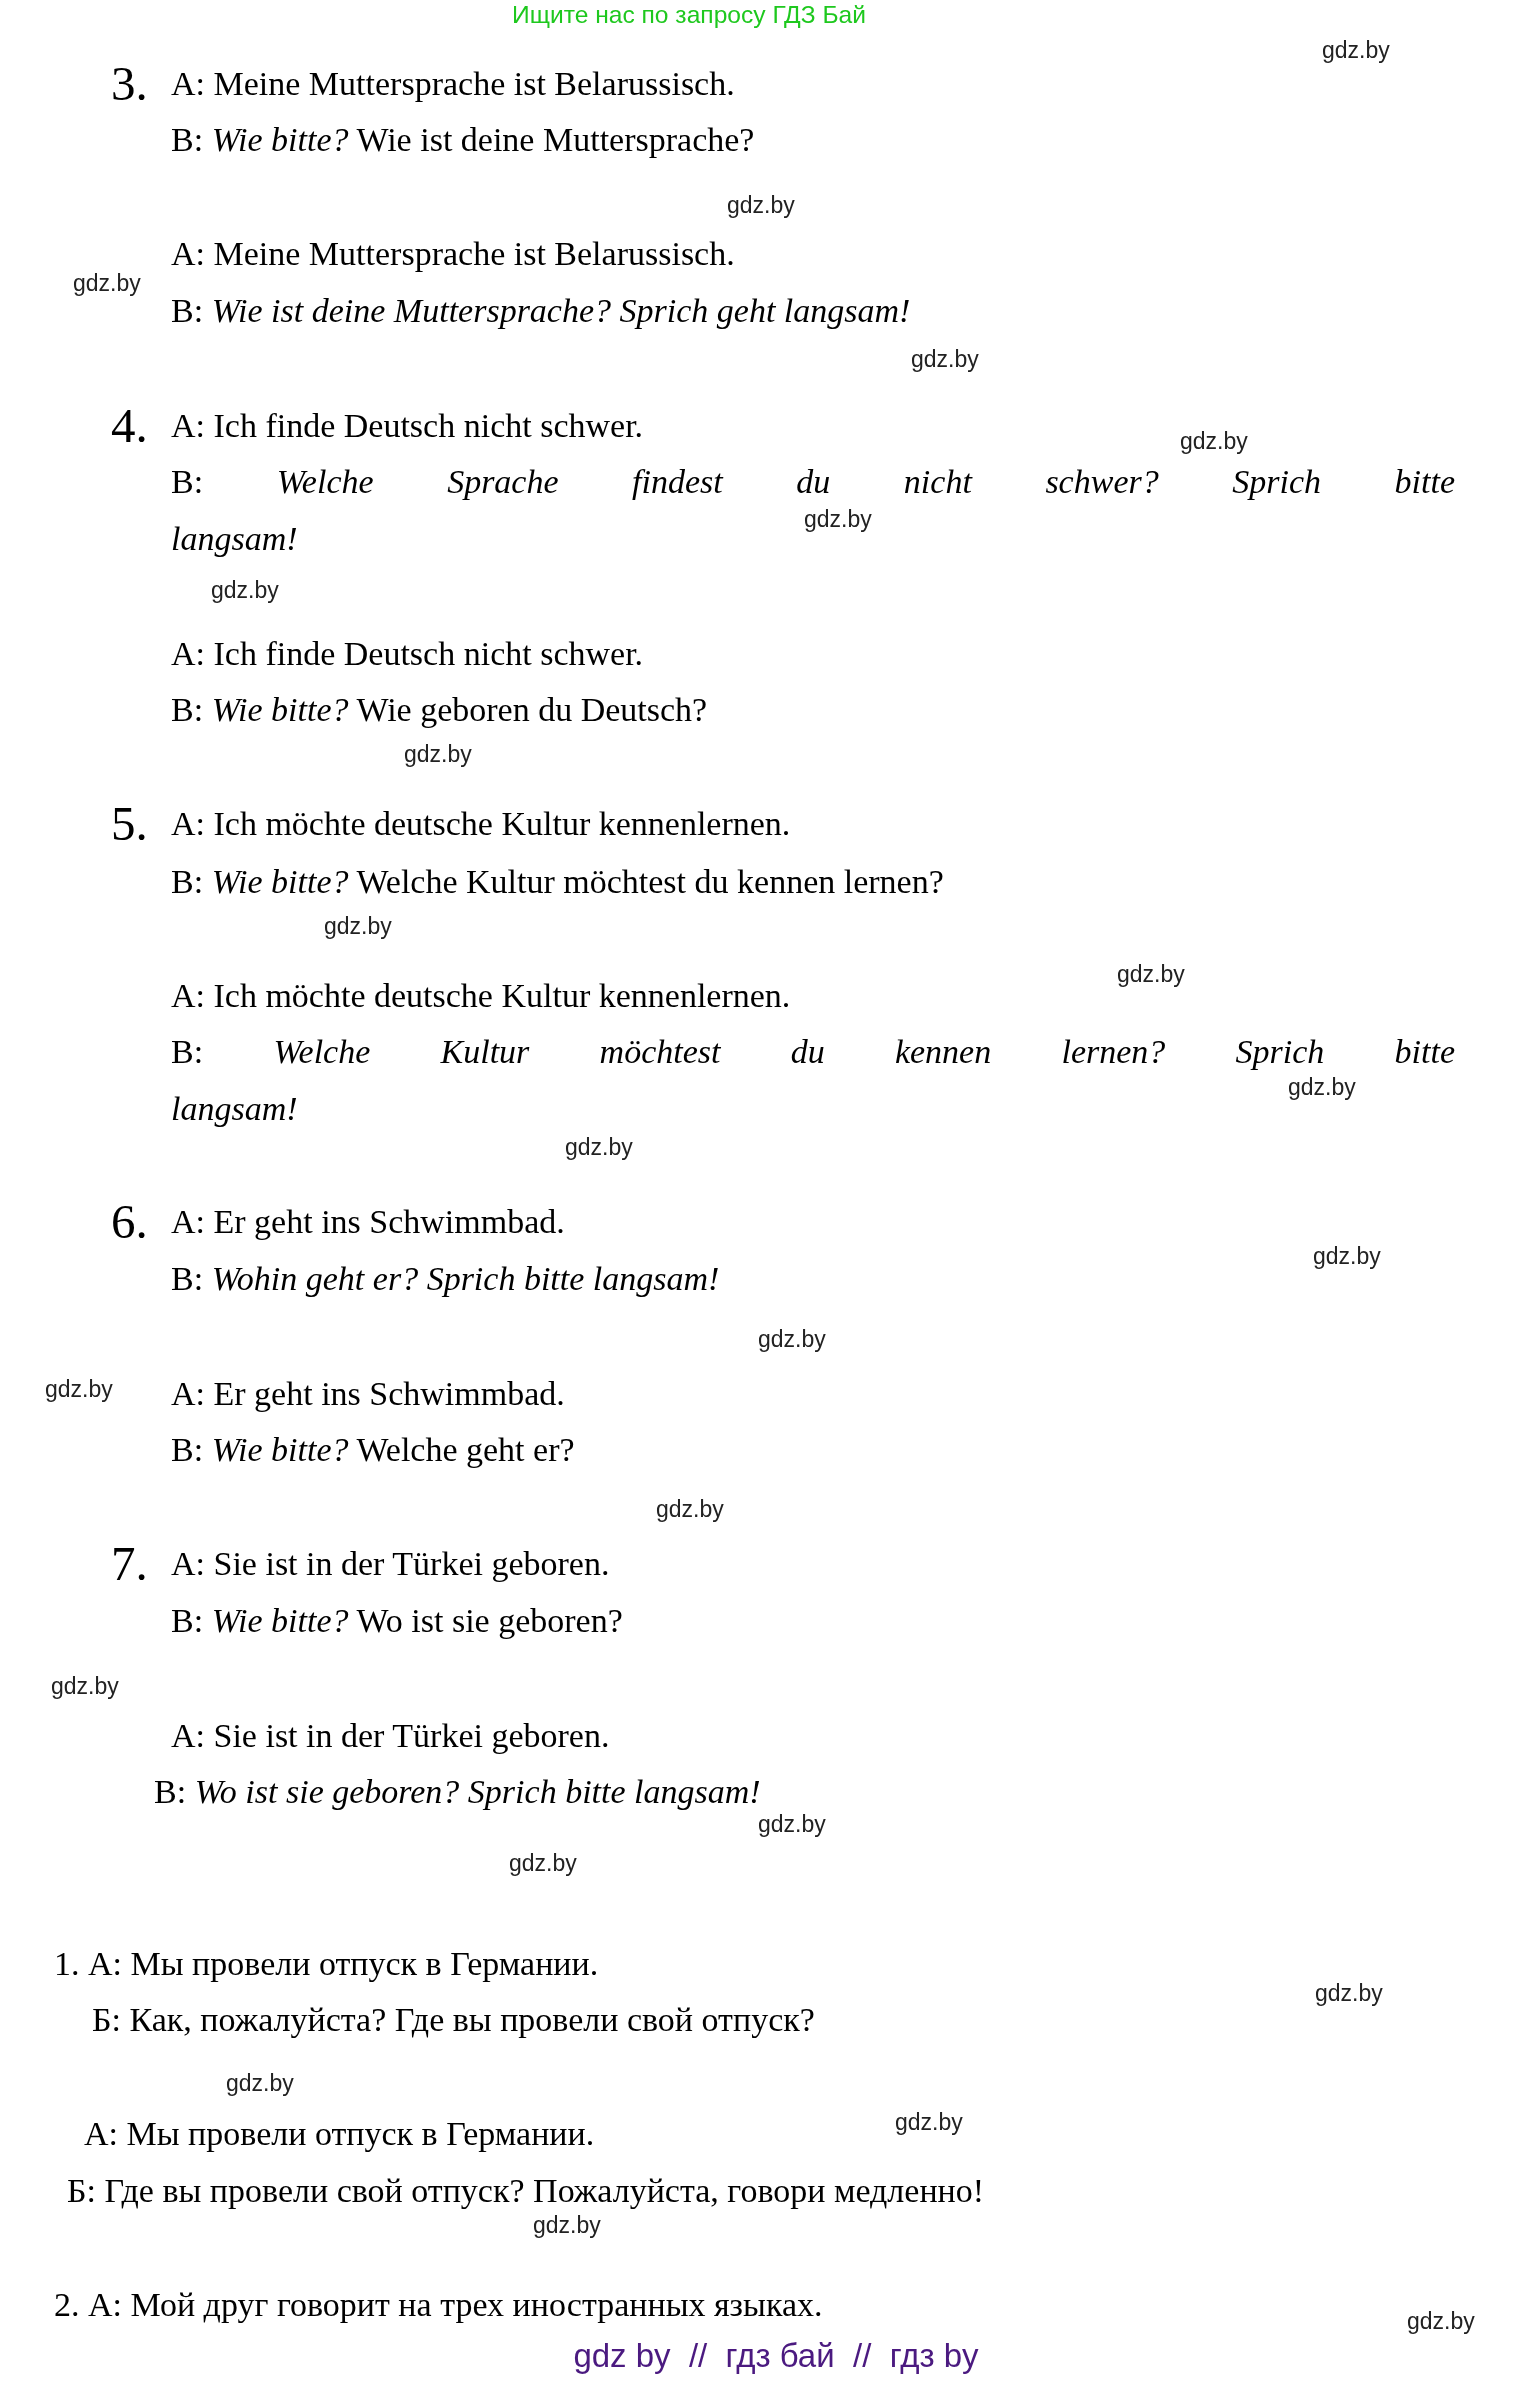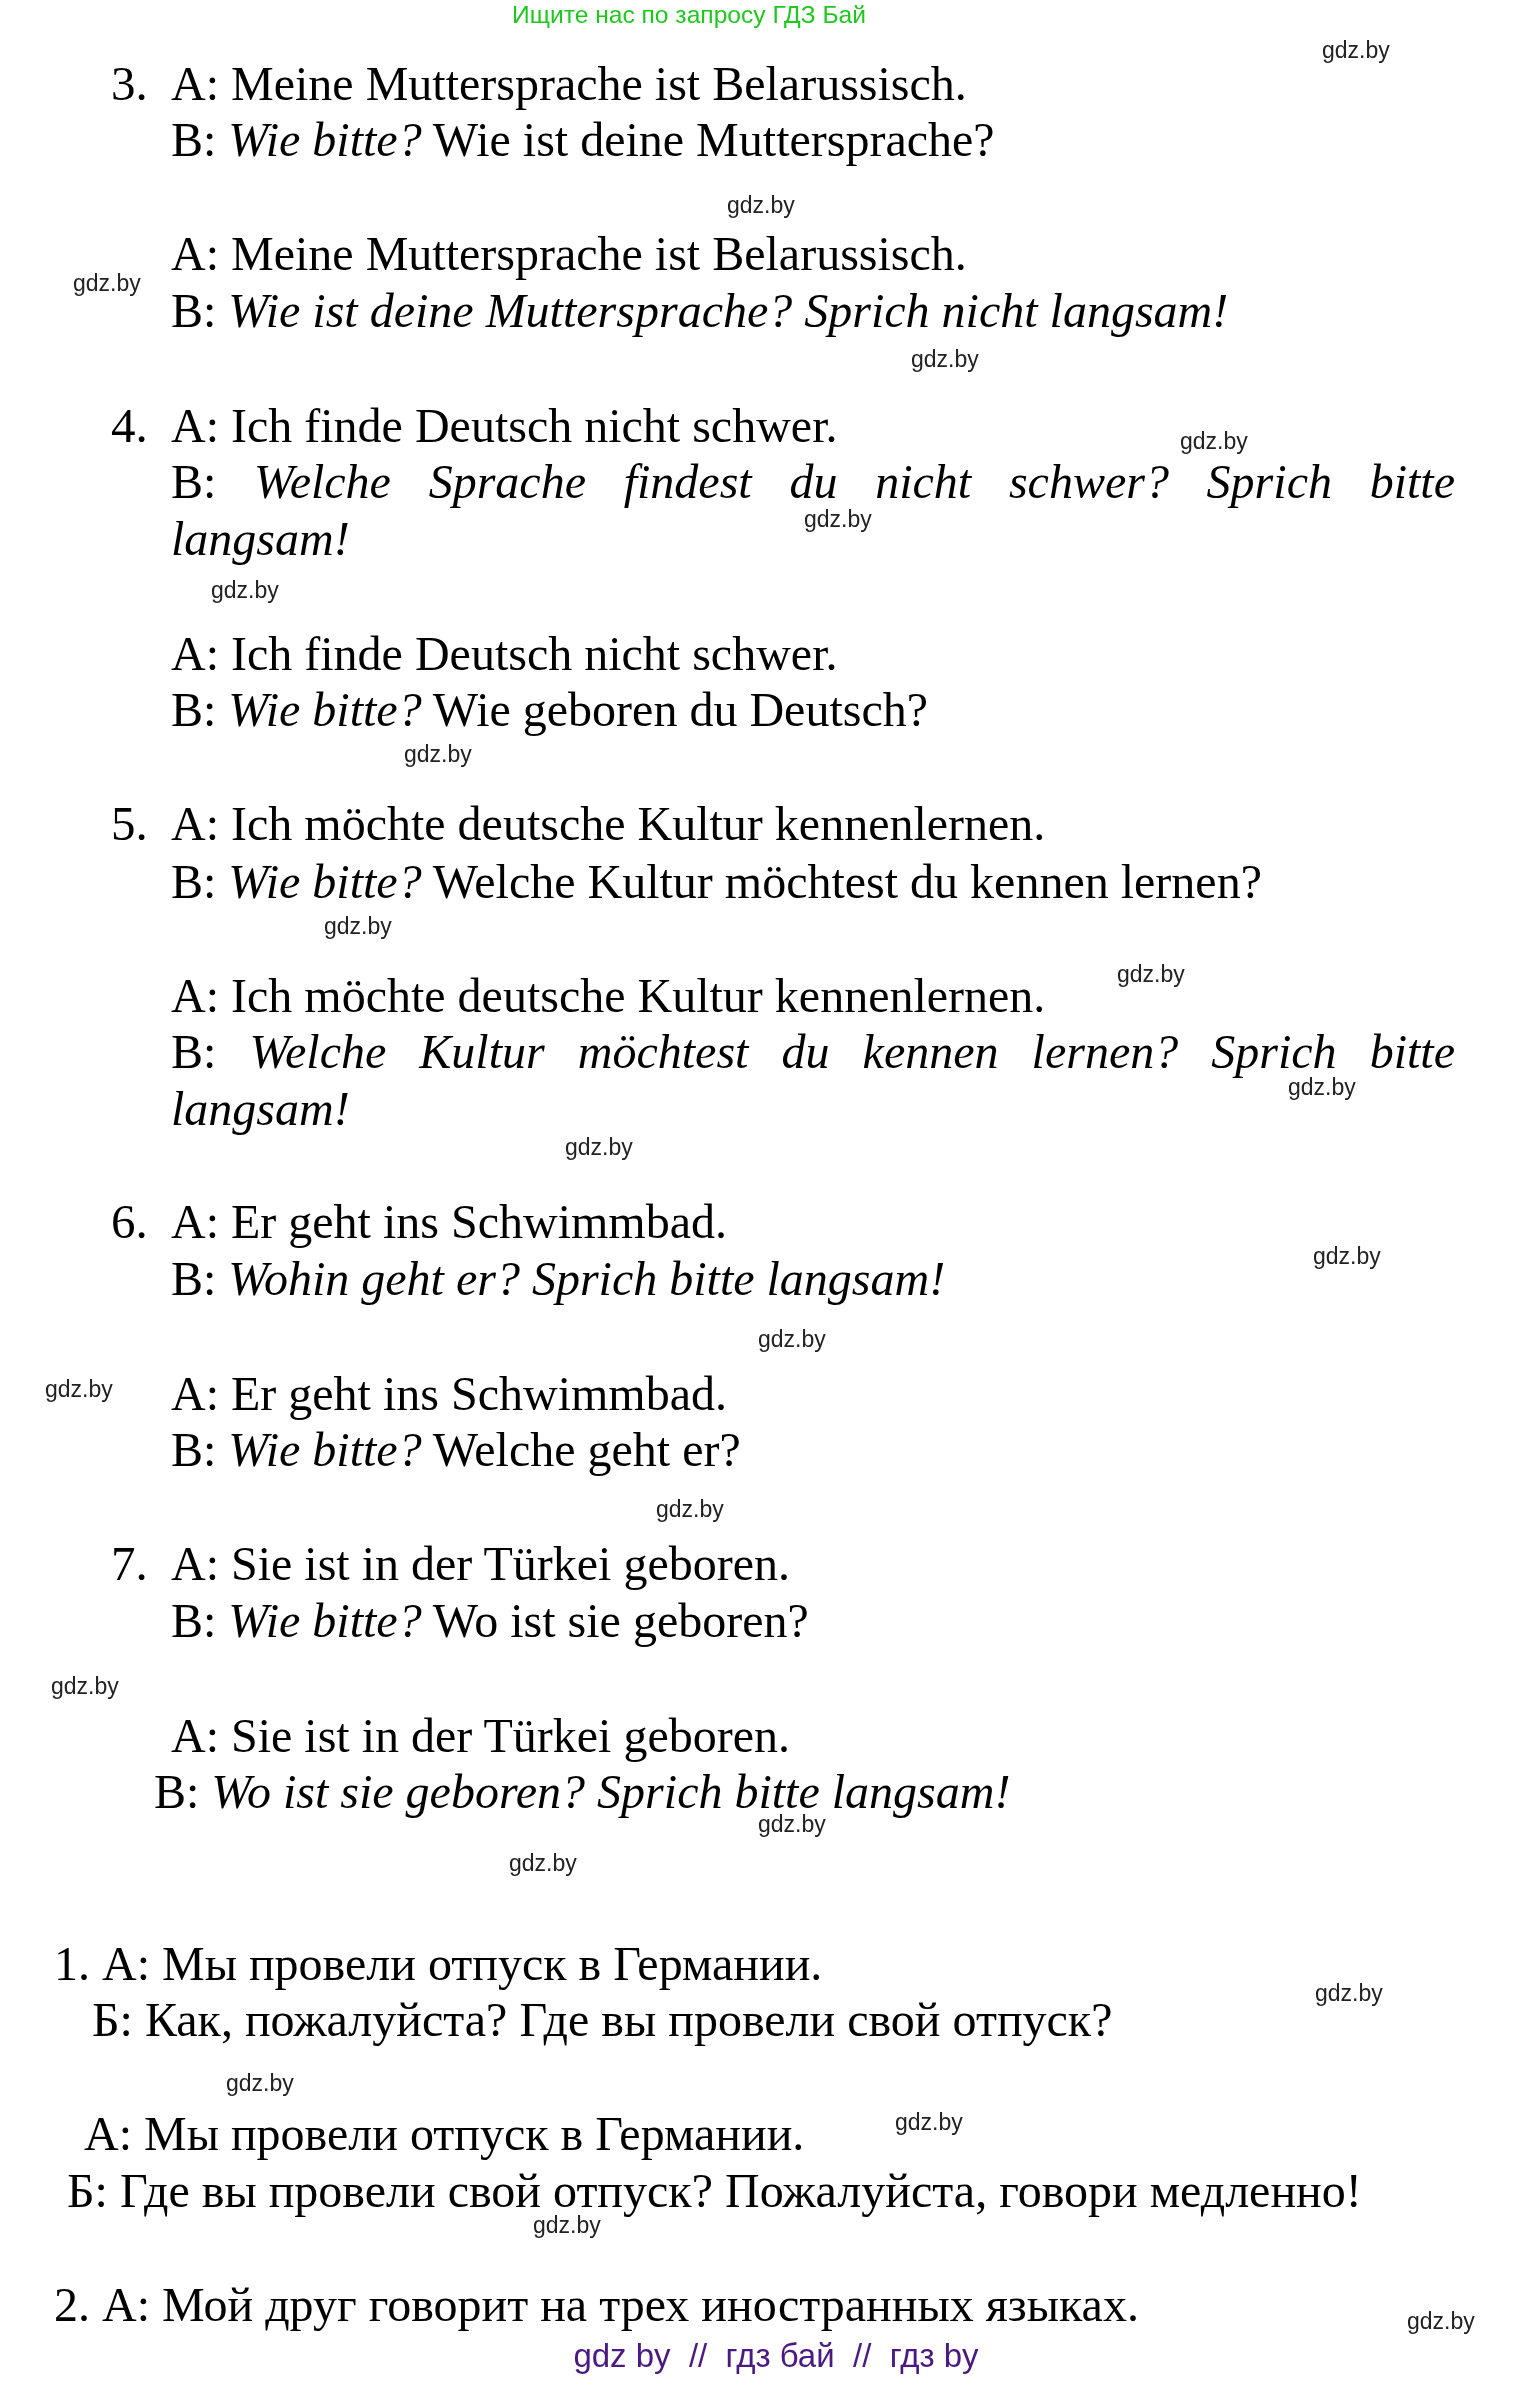--- a/index.html
+++ b/index.html
@@ -1,39 +1,39 @@
 <!DOCTYPE html>
 <html style="font-size:12.7px"><head>
 <meta charset="utf-8">
 <style>
   html, body { margin: 0; padding: 0; background: #ffffff; }
   body { width: 1538px; height: 2389px; position: relative; overflow: hidden; }
   .hdr { position: absolute; top: 0; left: 0; width: 1378px; text-align: center;
          font-family: "Liberation Sans", sans-serif; font-size: 24.6px; color: #1ec81e; line-height: 30px; }
   .ftr { position: absolute; top: 2340px; left: 7px; width: 1538px; text-align: center;
          font-family: "Liberation Sans", sans-serif; font-size: 33px; color: #4b1a80; line-height: 32px; }
-  .ln { position: absolute; font-family: "Liberation Serif", serif; font-size: 48px; color: #000;
+  .ln { position: absolute; font-family: "Liberation Serif", serif; font-size: 34px; color: #000;
         line-height: 57px; white-space: nowrap; }
   .ln i { font-style: italic; }
   .num { position: absolute; font-family: "Liberation Serif", serif; font-size: 49px; color: #000; line-height: 57px; }
   .just { white-space: normal; text-align: justify; text-align-last: justify; width: 1284px; }
   .ru { }
   .wm { position: absolute; font-family: "Liberation Sans", sans-serif; font-size: 23px; color: #222; line-height: 27px; }
 </style>
 </head>
 <body>
 
 <div class="hdr">Ищите нас по запросу ГДЗ Бай</div>
 
 <div>
   <div class="num" style="left:111px;top:55px;">3.</div>
   <div class="ln" style="left:171px;top:55px;">A: Meine Muttersprache ist Belarussisch.</div>
   <div class="ln" style="left:171px;top:111px;"><span>B: </span><i>Wie bitte?</i><span> Wie ist deine Muttersprache?</span></div>
   <div class="ln" style="left:171px;top:225px;">A: Meine Muttersprache ist Belarussisch.</div>
-  <div class="ln" style="left:171px;top:282px;"><span>B: </span><i>Wie ist deine Muttersprache? Sprich nicht langsam!</i></div>
+  <div class="ln" style="left:171px;top:282px;"><span>B: </span><i>Wie ist deine Muttersprache? Sprich geht langsam!</i></div>
 </div>
 
 <div>
   <div class="num" style="left:111px;top:397px;">4.</div>
   <div class="ln" style="left:171px;top:397px;">A: Ich finde Deutsch nicht schwer.</div>
   <div class="ln just" style="left:171px;top:453px;"><span>B: </span><i>Welche Sprache findest du nicht schwer? Sprich bitte</i></div>
   <div class="ln" style="left:171px;top:510px;"><i>langsam!</i></div>
   <div class="ln" style="left:171px;top:625px;">A: Ich finde Deutsch nicht schwer.</div>
   <div class="ln" style="left:171px;top:681px;"><span>B: </span><i>Wie bitte?</i><span> Wie geboren du Deutsch?</span></div>
 </div>

